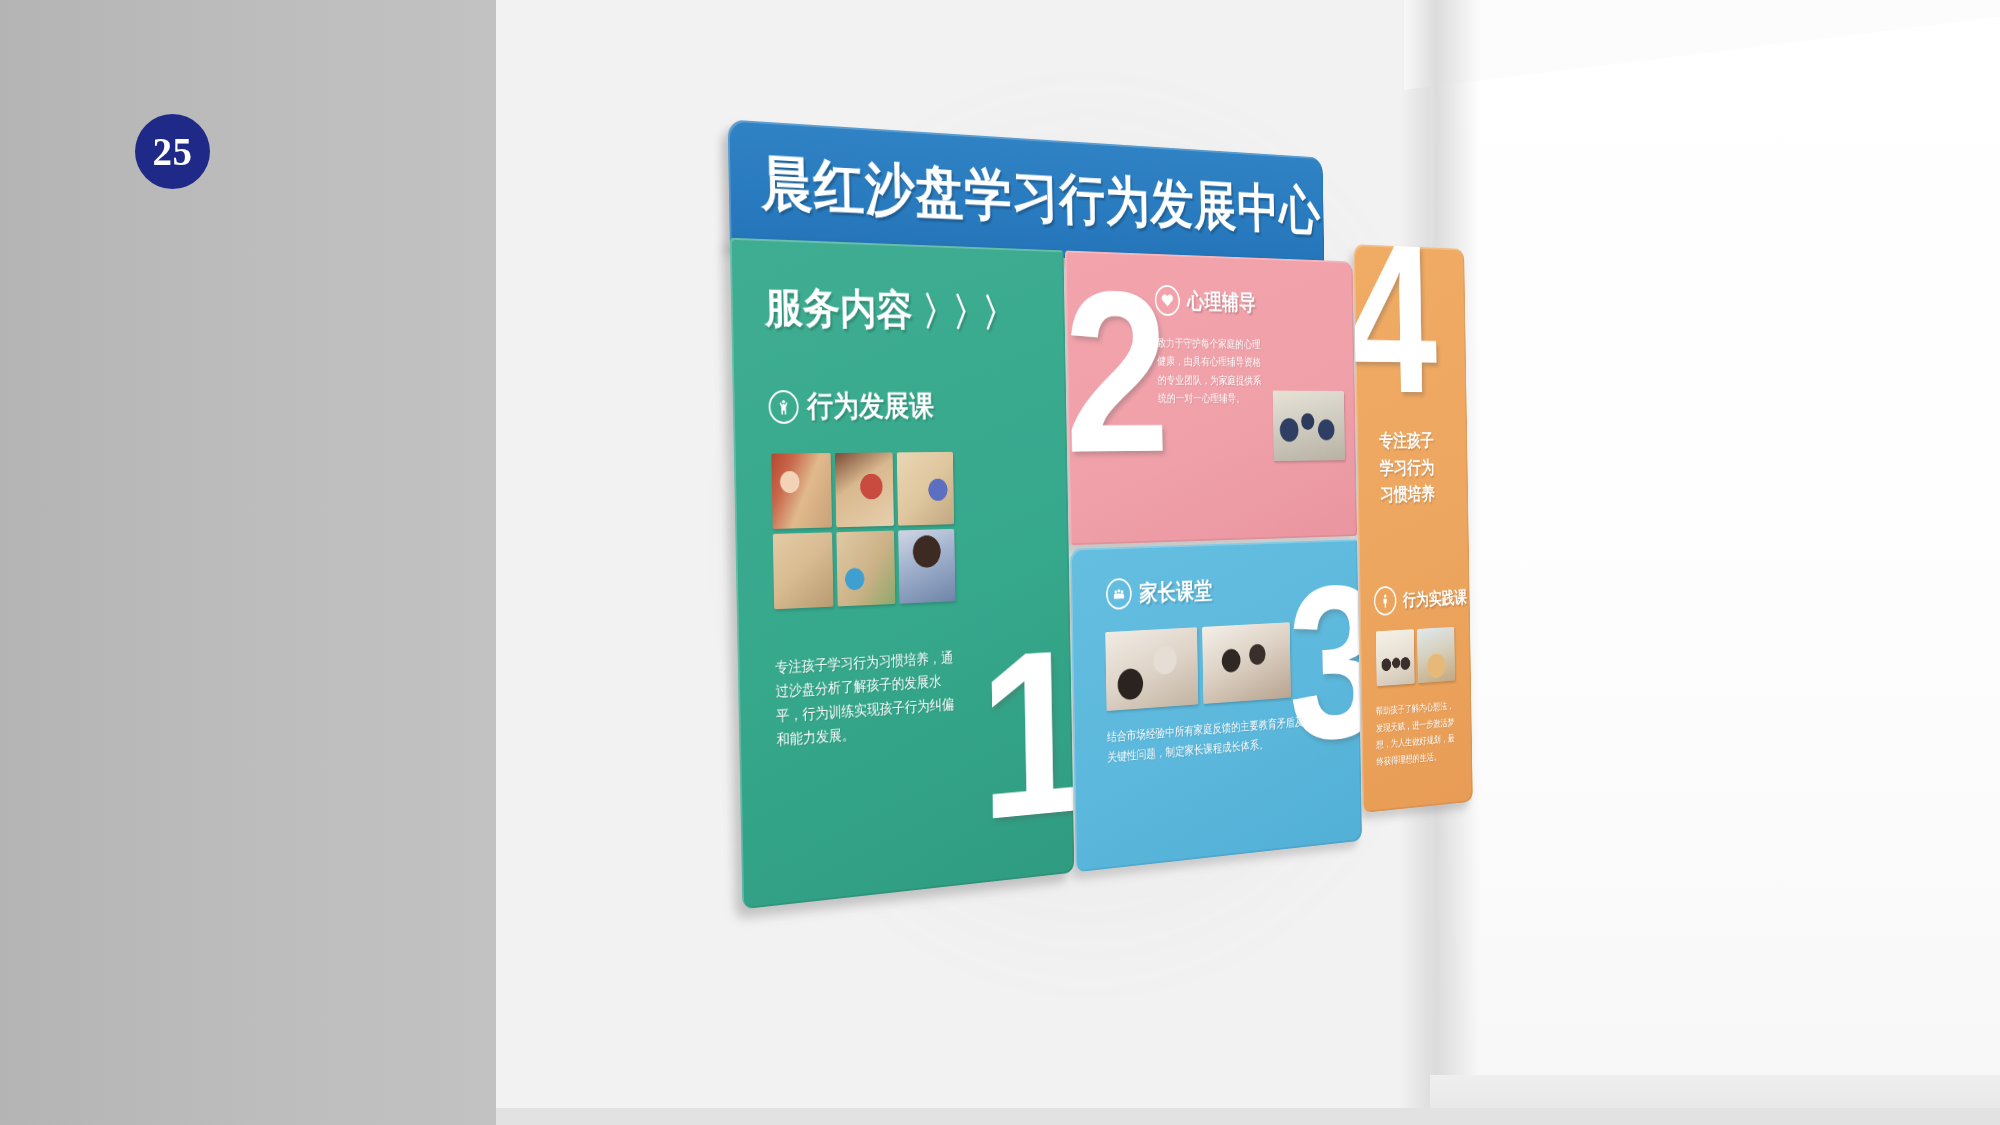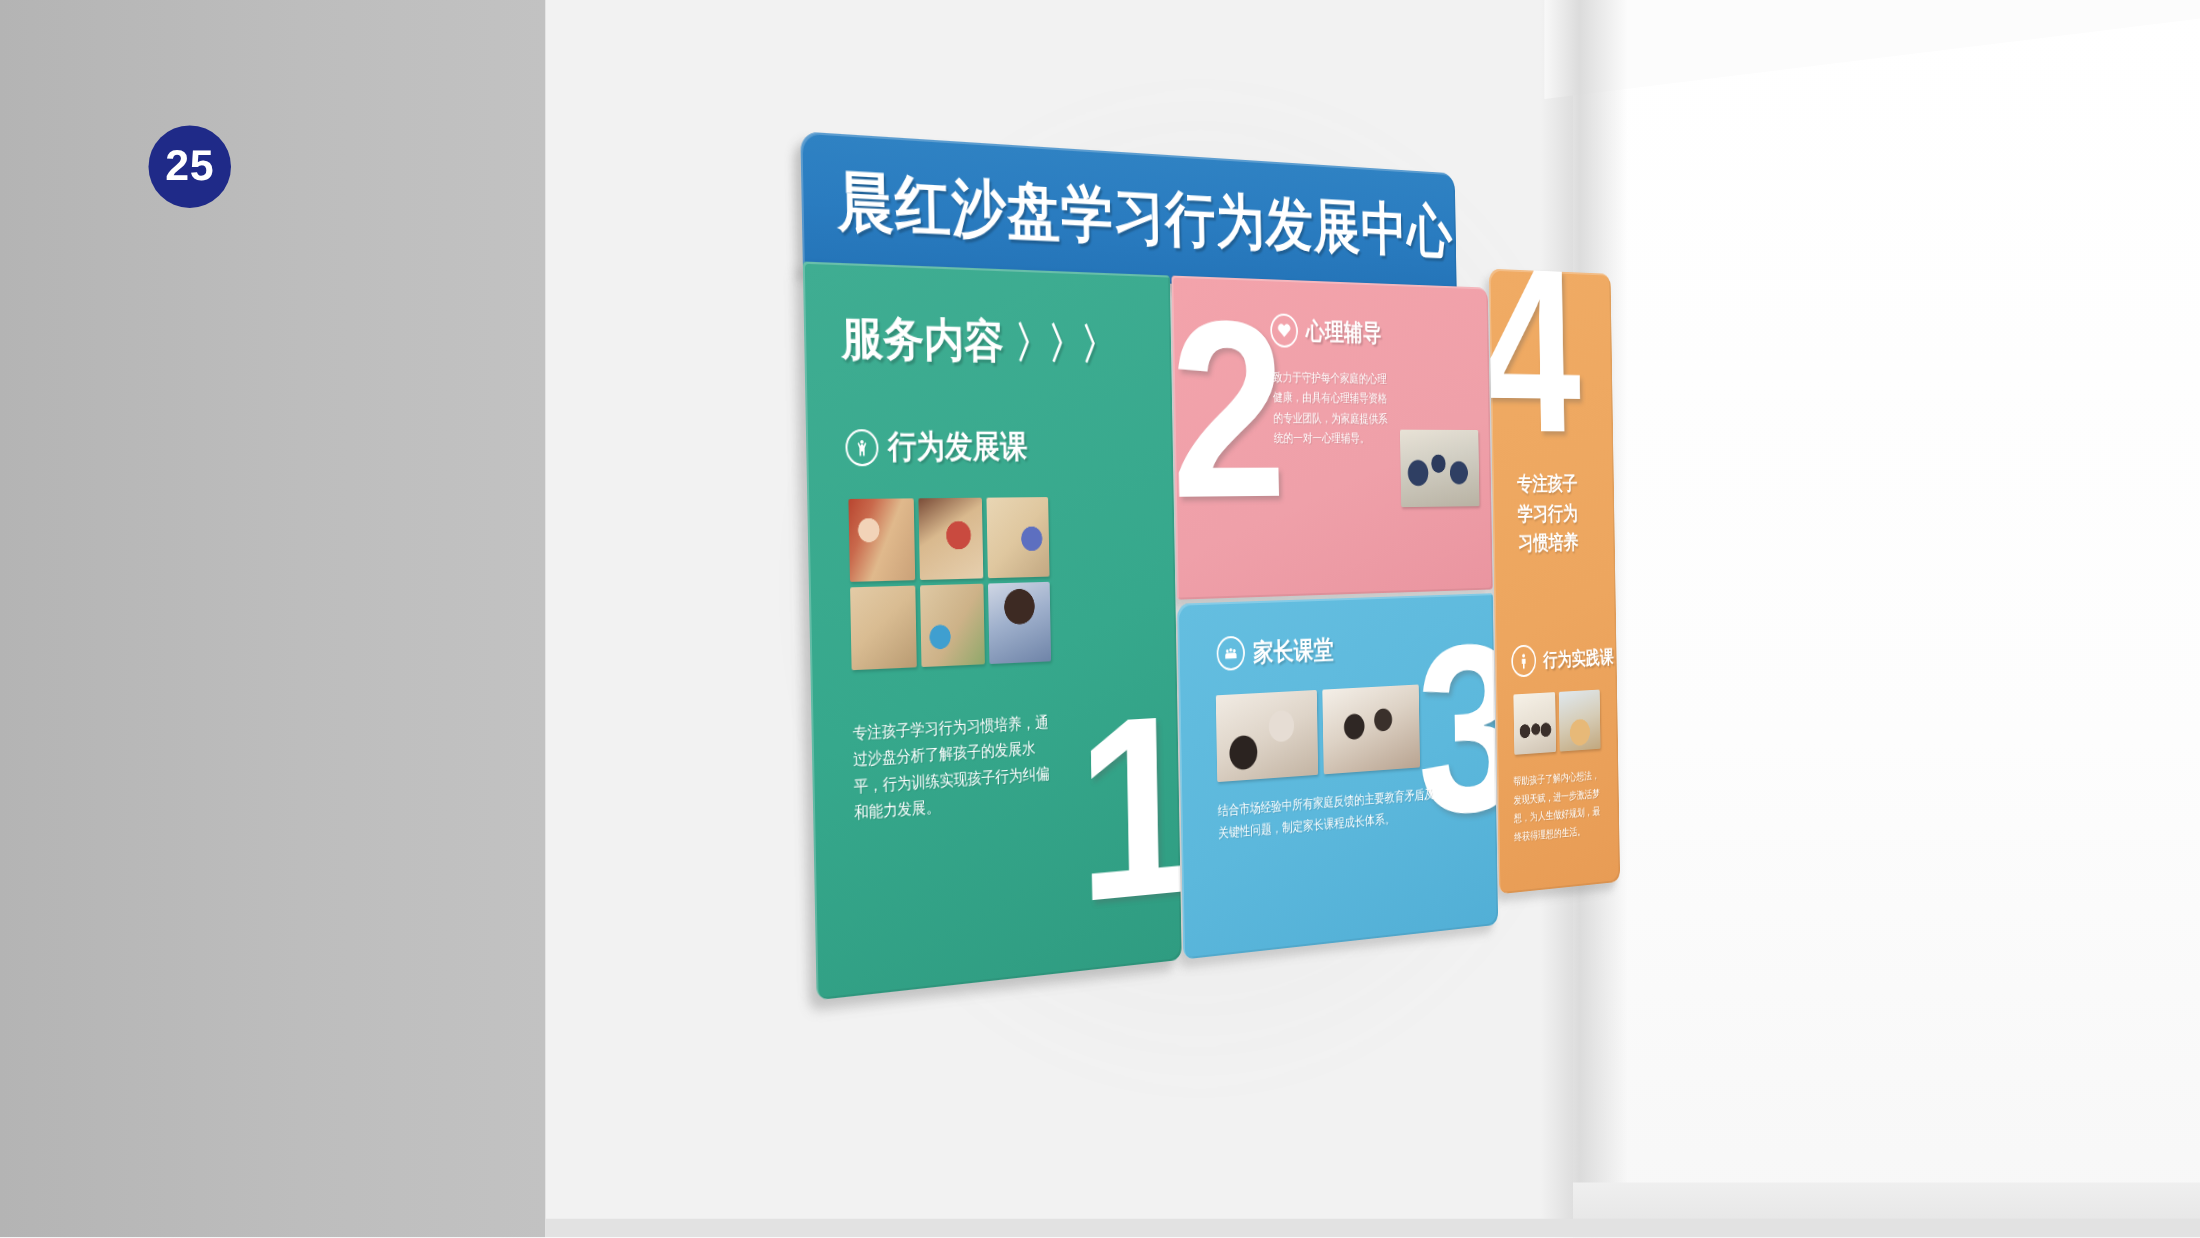--- a/index.html
+++ b/index.html
@@ -23,20 +23,21 @@
     background: linear-gradient(90deg,#b4b4b4 0%, #bdbdbd 55%, #c2c2c2 100%);
   }
   .page-badge {
     position: absolute; left: 135px; top: 114px;
     width: 75px; height: 75px; border-radius: 50%;
     background: #1f2a88;
     color: #ffffff;
     font-size: 39px; font-weight: bold;
     display: flex; align-items: center; justify-content: center;
     letter-spacing: 0.5px;
+    font-family: Liberation Serif, serif;
   }
 
   
   .wall {
     position: absolute; left: 496px; top: 0;
     width: 1504px; height: 1125px;
     background: #f2f2f2;
   }
   .wall-right-face {
     position: absolute; left: 1430px; top: 0;

